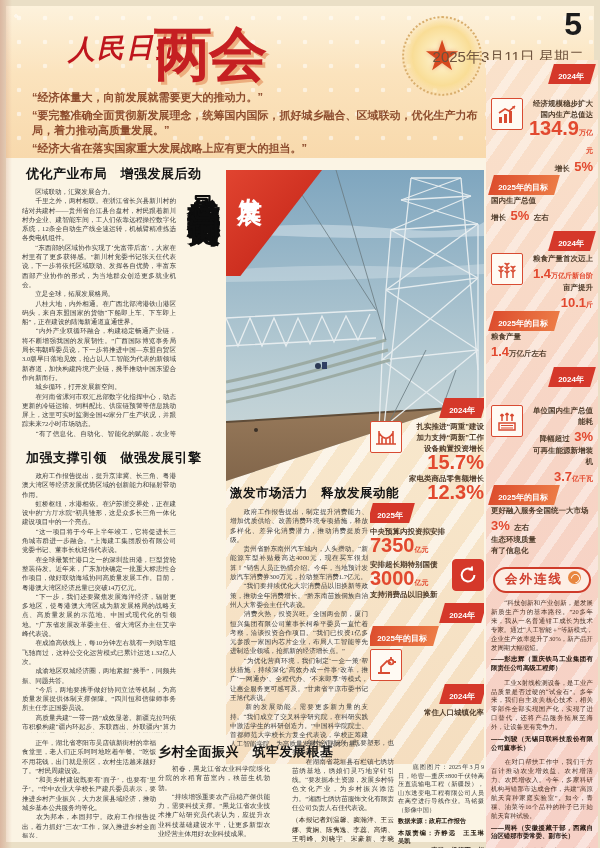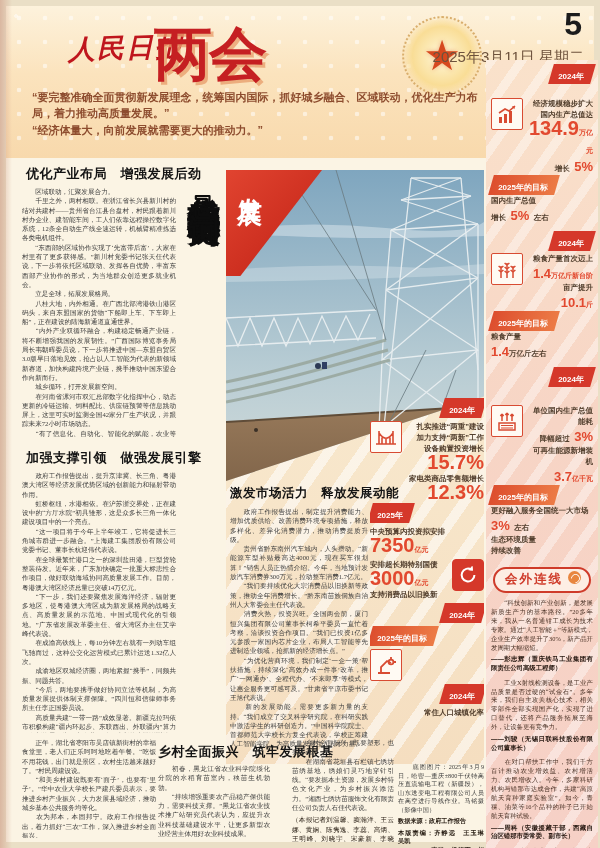--- a/index.html
+++ b/index.html
@@ -109,22 +109,23 @@
     <div class="header">
       <div class="header-dots"></div>
       <div class="paper-name">人民日报</div>
       <div class="brand-big">两会</div>
       <div class="star-emblem">
           <span class="star">★</span>
         </div>
       <div class="pagenum">5</div>
       <div class="issue-date">2025年3月11日 星期二</div>
       <div class="lede">
+        <p>“经济体量大，向前发展就需要更大的推动力。”</p>
         <p>“要完整准确全面贯彻新发展理念，统筹国内国际，抓好城乡融合、区域联动，优化生产力布局，着力推动高质量发展。”</p>
-        <p>“经济体量大，向前发展就需要更大的推动力。”</p>
+        <p>“经济大省在落实国家重大发展战略上应有更大的担当。”</p>
 
       </div>
     </div>
 
     <div class="abs art-head" style="left:20px;top:159px;width:150px;text-align:center;">优化产业布局　增强发展后劲</div>
     <div class="abs art-body" style="left:16px;top:181px;width:154px;height:252px;">　　区域联动，汇聚发展合力。
 　　千里之外，两村相联。在浙江省长兴县新川村的结对共建村——贵州省台江县台盘村，村民跟着新川村办企业、建智能车间，工人们依靠远程操控数字化系统，12条全自动生产线全速运转，机械臂精准拣选各类电机组件。
 　　“东西部的区域协作实现了‘先富带后富’，大家在村里有了更多获得感。”新川村党委书记张天任代表说，下一步将依托区域联动、发挥各自优势，丰富东西部产业协作的形式，为当地群众创造更多就业机会。
 　　立足全球，拓展发展格局。
 　　八桂大地，内外相通。在广西北部湾港铁山港区码头，来自东盟国家的货物“下船即上车、下车即上船”，正在建设的陆海新通道直通世界。
@@ -322,21 +323,21 @@
             <div class="slabel">单位国内生产总值能耗</div>
             <div><span class="slabel">降幅超过</span> <span class="num sm">3%</span></div>
             <div class="slabel">可再生能源新增装机</div>
             <div><span class="num sm">3.7</span><span class="unit">亿千瓦</span></div>
           </div>
         </div>
         <div class="row-l"><span class="badge target"><span>2025年的目标</span></span></div>
         <div class="slabel">更好融入服务全国统一大市场</div>
         <div><span class="num sm">3%</span> <span class="slabel">左右</span></div>
         <div class="slabel">生态环境质量</div>
-        <div class="slabel">持续改善</div>
+        <div class="slabel">有了信息化</div>
       </div>
 
       <div class="hotline-pill">
         <span>会外连线</span>
         <span class="conn-icon"></span>
       </div>
       <p class="quote">　　“科技创新和产业创新，是发展新质生产力的基本路径。”20多年来，我从一名普通钳工成长为技术专家。通过“人工智能＋”等新模式，企业生产效率提升了30%，新产品开发周期大幅缩短。</p>
       <p class="quote-by">——彭志辉（重庆铁马工业集团有限责任公司高级工程师）</p>
       <p class="quote">　　工业X射线检测设备，是工业产品质量是否过硬的“试金石”。多年来，我们自主攻关核心技术，相关零部件全部实现国产化，实现了进口替代，还将产品服务拓展至海外，让设备更有竞争力。</p>
       <p class="quote-by">——刘骏（无锡日联科技股份有限公司董事长）</p>

